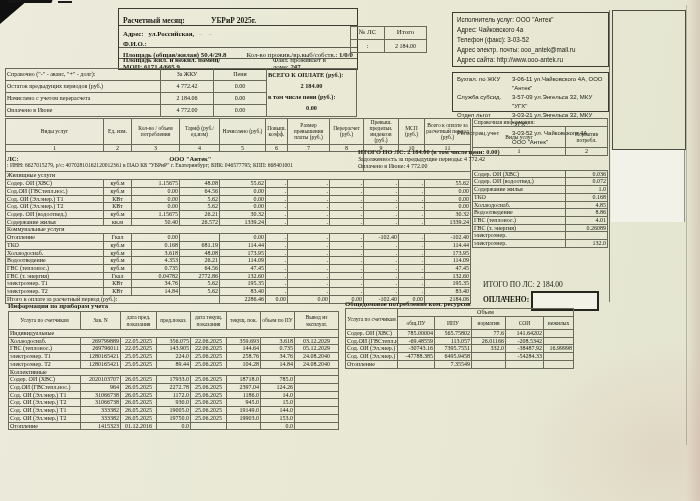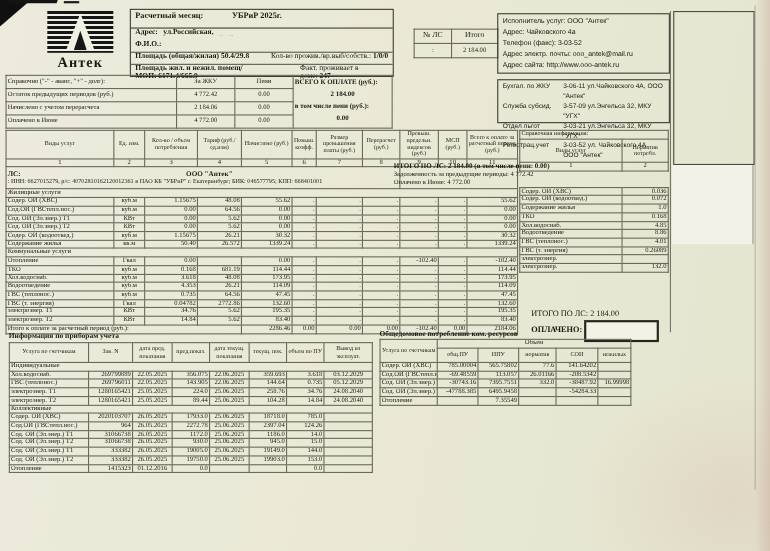--- a/index.html
+++ b/index.html
@@ -41,30 +41,30 @@
   .logo-stripes{position:relative;margin:0 auto;width:60px;height:38px;
       background:repeating-linear-gradient(to bottom,#161616 0 2.6px,#efeee2 2.6px 4.6px);}
   .logo-a{position:absolute;left:17px;top:2px;width:26px;height:34px;background:#f1f0e4;
       clip-path:polygon(50% 0,100% 100%,0 100%);}
   .logo-a::after{content:"";position:absolute;left:7px;top:16px;width:12px;height:18px;background:#161616;
       clip-path:polygon(50% 0,100% 100%,0 100%);}
   .logo-text{text-align:center;font-size:13px;font-weight:bold;letter-spacing:1px;margin-top:1px;}
 
   
   .header-block{left:118px;top:8px;width:238px;height:60px;border:1px solid #3c3c32;font-size:6.8px;}
-  .hrow{padding:0 4px;display:flex;align-items:flex-start;}
+  .hrow{padding:0 4px;display:flex;align-items:flex-end;}
   .hr1{height:16px;border-bottom:1px solid #3c3c32;gap:26px;font-size:7.5px;}
   .hr2{height:11px;gap:5px;}
   .hr3{height:10px;border-bottom:1px solid #5b5b50;}
   .hr4{height:10px;border-bottom:1px solid #5b5b50;justify-content:space-between;}
   .hr5{height:11px;justify-content:space-between;}
   .redacted{color:#a9a89a;letter-spacing:2px;}
 
   
-  .ls-box{left:376px;top:26px;width:76px;font-family:Liberation Serif, serif;}
+  .ls-box{left:350px;top:26px;width:76px;font-family:Liberation Serif, serif;}
   .ls-box td{height:12px;text-align:center;}
 
   
   .provider-box{left:452px;top:12px;width:157px;height:55px;border:1px solid #3c3c32;
       font-size:6.3px;line-height:10px;padding:2px 4px;box-sizing:border-box;}
   .contacts-box{left:452px;top:72px;width:157px;height:40px;border:1px solid #3c3c32;
       font-size:6px;line-height:9px;padding:2px 4px;box-sizing:border-box;}
   .crow{display:flex;}
   .crow .c1{width:55px;flex:none;}
 
@@ -121,26 +121,20 @@
   <div class="abs corner-artifact"></div>
   <div class="abs top-dash1"></div>
   <div class="abs top-dash2"></div>
   <div class="abs edge-right"></div>
   <div class="abs smudge"></div>
   <div class="abs vline-mid"></div>
   <div class="abs vline-right"></div>
   <div class="abs empty-top-box"></div>
   <div class="abs white-patch"></div>
 
-  <div class="abs logo">
-    <div class="logo-stripes">
-        <div class="logo-a"></div>
-      </div>
-    <div class="logo-text">Антек</div>
-  </div>
 
   <div class="abs header-block">
     <div class="hrow hr1">
       <span class="bold">Расчетный месяц:</span>
       <span class="bold">УБРиР 2025г.</span>
     </div>
     <div class="hrow hr2">
       <span class="bold">Адрес:</span>
       <span class="bold">ул.Российская,</span>
       <span class="redacted">‥  ‥</span>

